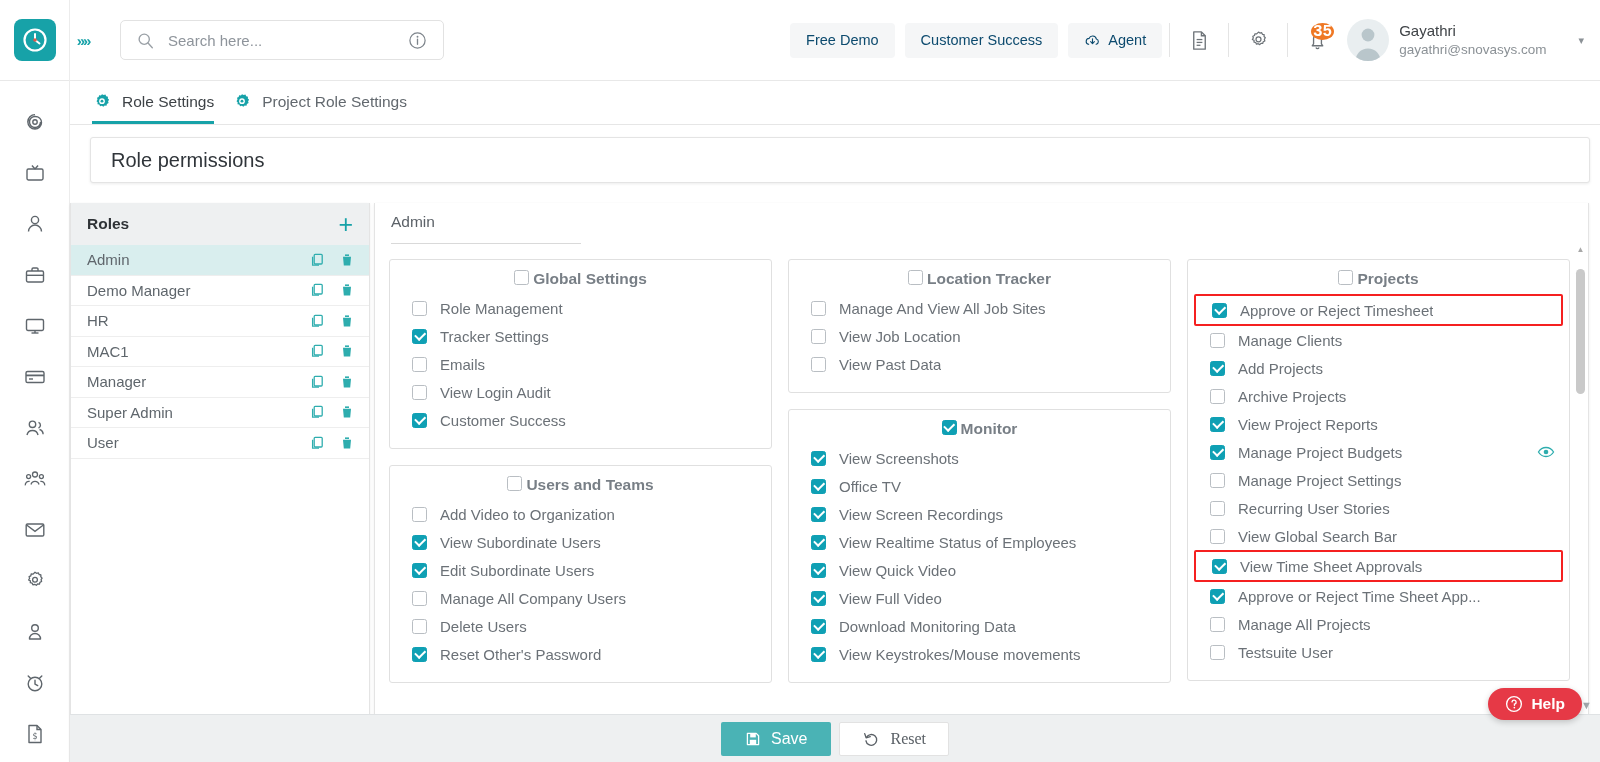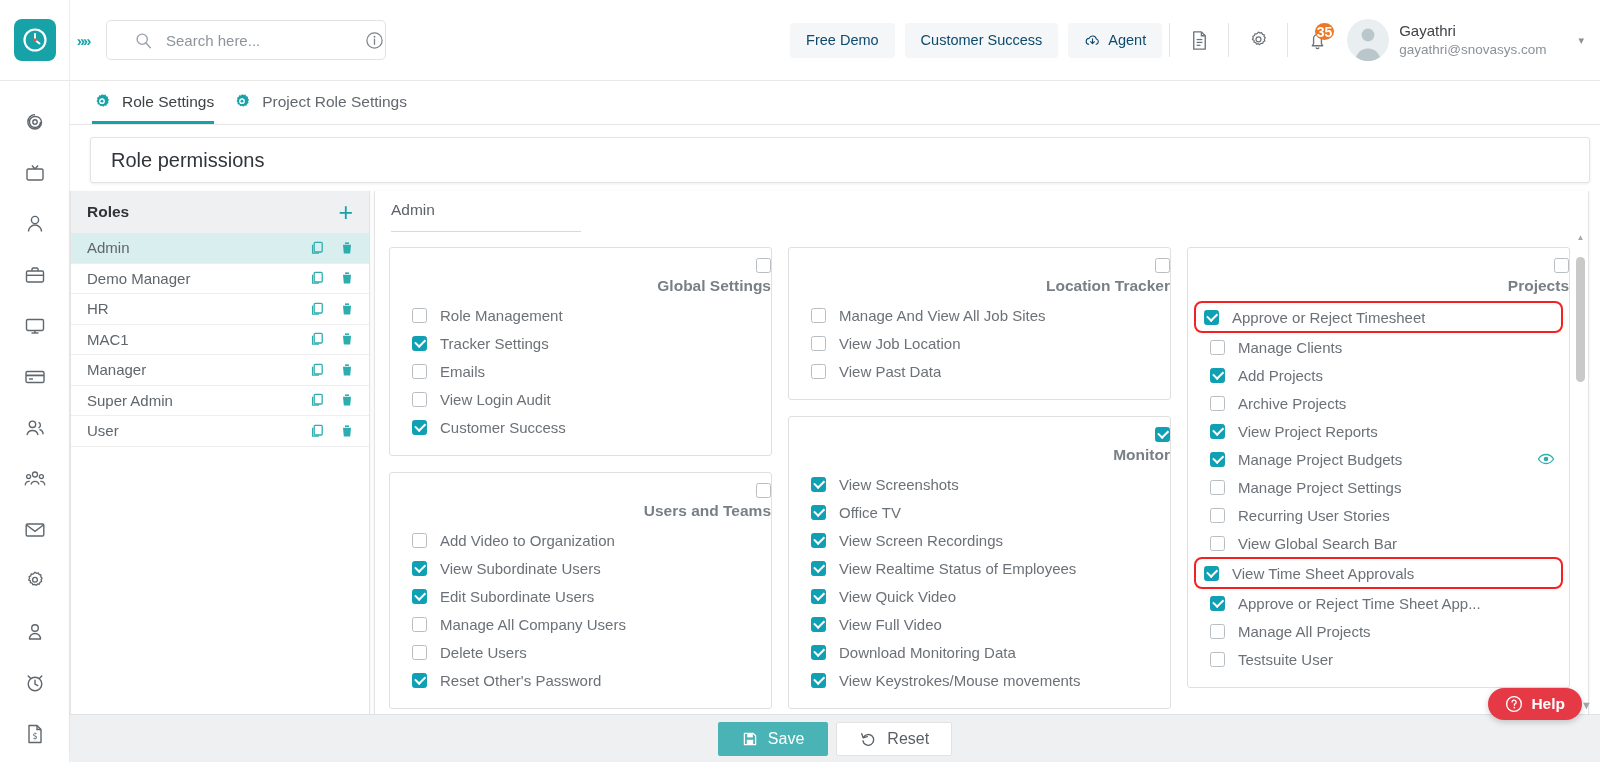--- a/index.html
+++ b/index.html
@@ -24,22 +24,22 @@
     width:42px; height:42px; border-radius:8px; background:#17a2a8;
     display:flex; align-items:center; justify-content:center;
   }
   .logo-box svg { display:block; }
   .chev {
     width:30px; display:flex; align-items:center; justify-content:center;
     color:#17a2a8; font-size:15px; letter-spacing:-2px; font-weight:700;
     margin-left:-2px;
   }
   .searchbox {
-    margin-left:8px; width:280px; height:40px; border:1px solid #e2e2e2;
-    border-radius:5px; display:flex; align-items:center; padding:0 28px;
+    margin-left:22px; width:324px; height:40px; border:1px solid #e2e2e2;
+    border-radius:5px; display:flex; align-items:center; padding:0 16px;
     background:#fff;
   }
   .searchbox .sicon { color:#9aa0a6; display:flex; }
   .searchbox input {
     flex:1; border:none; outline:none; font-size:15px; color:#6d7278;
     font-family:"Liberation Sans", sans-serif; padding-left:14px; background:transparent;
   }
   .searchbox input::placeholder{ color:#8e949b; }
   .info-ic { color:#7d848b; display:flex; }
 
@@ -50,23 +50,24 @@
     font-family:"Liberation Sans", sans-serif; margin-left:10px;
     display:flex; align-items:center; gap:7px; white-space:nowrap;
   }
   .divx { width:1px; height:34px; background:#e4e4e4; margin:0 7px; }
   .icbtn {
     width:44px; height:44px; display:flex; align-items:center; justify-content:center;
     color:#6d7378; cursor:pointer; position:relative;
   }
   .badge {
     position:absolute; top:5px; right:5px; background:#ef7824; color:#fff;
-    min-width:17px; height:17px; border-radius:50%; font-size:14px;
+    min-width:17px; height:17px; border-radius:50%; font-size:16px;
     display:flex; align-items:center; justify-content:center; font-weight:700;
     padding:0 2px;
+    font-family:Liberation Mono, monospace;
   }
   .profile { display:flex; align-items:center; gap:10px; margin-left:8px; cursor:pointer; }
   .avatar {
     width:42px; height:42px; border-radius:50%; background:#e9eef0;
     display:flex; align-items:flex-end; justify-content:center; overflow:hidden;
   }
   .pname { font-size:15px; color:#3f4347; line-height:1.25; }
   .pmail { font-size:13.5px; color:#8b9196; line-height:1.3; }
   .caret { color:#8b9196; font-size:11px; margin-left:22px; margin-right:16px; }
 
@@ -97,21 +98,21 @@
   .tab .tic { color:#17a2a8; display:flex; }
 
   .titlebar {
     margin:12px 10px 0 20px; height:46px; background:#fff;
     border:1px solid #e4e4e4; border-radius:3px;
     box-shadow:0 1px 3px rgba(0,0,0,.08);
     display:flex; align-items:center; padding-left:20px;
   }
   .titlebar .ttl { font-size:20px; color:#30353a; }
 
-  .board { position:relative; margin-top:8px; height:560px; display:flex; }
+  .board { position:relative; margin-top:20px; height:560px; display:flex; }
 
   
   .roles {
     width:300px; margin-left:0px; background:#fff;
     border:1px solid #e4e4e4; border-top:none; height:560px;
     box-shadow:0 1px 3px rgba(0,0,0,.07);
   }
   .roles-hd {
     height:42px; background:#eef0f1; display:flex; align-items:center;
     justify-content:space-between; padding:0 16px;
@@ -138,29 +139,29 @@
   .perm-head .ul { width:190px; height:1px; background:#d9d9d9; margin-top:12px; }
 
   .perm-body {
     position:absolute; top:48px; left:0; right:0; bottom:0;
     padding:8px 14px 0 14px; overflow:hidden;
     display:flex; gap:16px;
   }
   .col { width:383px; display:flex; flex-direction:column; gap:16px; }
   .card { border:1px solid #e0e0e0; border-radius:3px; padding:10px 0 14px 0; background:#fff; }
   .card-hd {
-    display:flex; align-items:flex-end; justify-content:center; gap:4px;
-    font-weight:bold; font-size:15.5px; color:#787f86; padding-bottom:6px;flex-direction:column;
+    display:flex; align-items:flex-start; justify-content:center; gap:4px;
+    font-weight:bold; font-size:15.5px; color:#787f86; padding-bottom:6px;
   }
   .pitem {
     display:flex; align-items:center; gap:13px; padding:5.5px 0 5.5px 22px;
     font-size:15px; color:#6b7177; position:relative;
   }
   .pitem .txt { white-space:nowrap; overflow:hidden; text-overflow:ellipsis; max-width:300px;}
-  .pitem.hl { border:2px solid #f52020; border-radius:8px; margin:0 6px; padding-left:8px; }
+  .pitem.hl { border:2px solid #f52020; border-radius:2px; margin:0 6px; padding-left:16px; }
   .eye { position:absolute; right:14px; color:#2eadae; display:flex; }
 
   .cb {
     width:15px; height:15px; border:1.4px solid #b9bec3; border-radius:2.5px;
     flex:0 0 auto; background:#fff; display:flex; align-items:center; justify-content:center;
     cursor:pointer;
   }
   .cb.on { background:#0fa0b4; border-color:#0fa0b4; }
   .cb.on::after {
     content:""; width:8px; height:4.5px; border-left:2px solid #fff; border-bottom:2px solid #fff;
@@ -181,21 +182,21 @@
     align-items:center; justify-content:center; gap:0px;
   }
   .save-btn {
     background:#4ab3b5; color:#fff; border:none; height:34px; padding:0 24px;
     font-size:16px; display:flex; align-items:center; gap:10px; cursor:pointer;
     font-family:Liberation Sans, sans-serif; border-radius:2px;
   }
   .reset-btn {
     background:#fff; color:#5a6066; border:1px solid #e2e2e2; height:34px; padding:0 22px;
     font-size:16px; display:flex; align-items:center; gap:10px; cursor:pointer;
-    font-family:Liberation Sans, sans-serif; border-radius:2px; margin-left:8px;justify-content:center;
+    font-family:Liberation Serif, serif; border-radius:2px; margin-left:8px;justify-content:center;
   }
   .help-fab {
     position:absolute; right:18px; bottom:42px; background:#e63946; color:#fff;
     height:32px; border-radius:18px; display:flex; align-items:center; gap:8px;
     padding:0 17px; font-size:15.5px; cursor:pointer; font-weight:600;
     box-shadow:0 2px 6px rgba(0,0,0,.2); z-index:30;
   }
   .footer-caret { position:absolute; right:8px; top:-16px; color:#a0a6ab; font-size:11px; }
 </style>
 </head>

